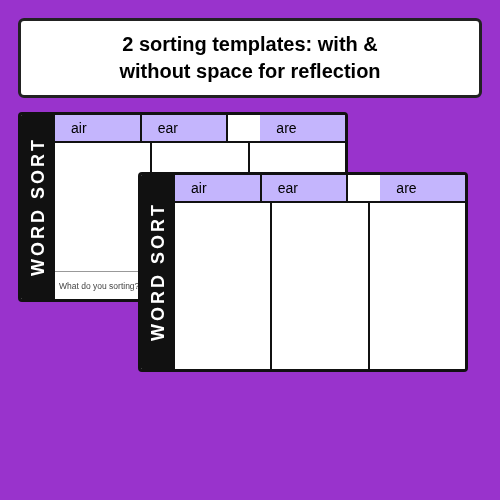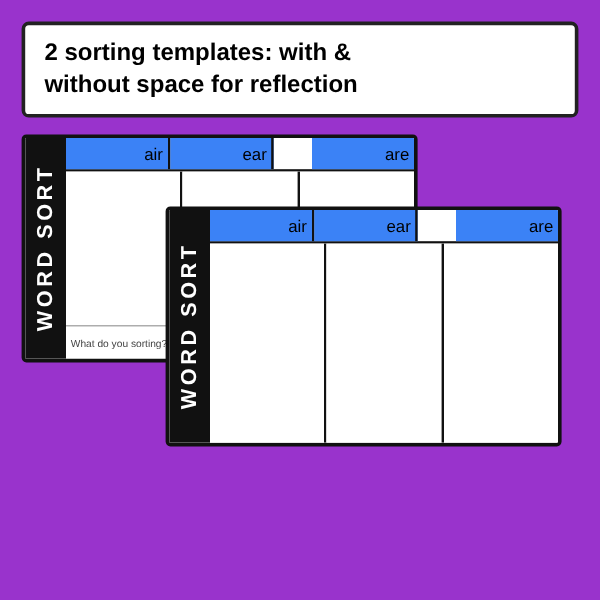--- a/index.html
+++ b/index.html
@@ -15,20 +15,21 @@
       align-items: center;
       padding: 18px 18px 12px 18px;
     }
 
     .title-box {
       background: white;
       border: 3px solid #222;
       border-radius: 6px;
       width: 100%;
       padding: 10px 16px;
+      text-align: center;
       font-size: 20px;
       font-weight: bold;
       line-height: 1.35;
       margin-bottom: 14px;
     }
 
     .cards-area {
       display: flex;
       flex-direction: column;
       align-items: flex-start;
@@ -90,26 +91,26 @@
     }
 
     .card-header {
       display: flex;
       flex-direction: row;
       border-bottom: 2px solid #111;
     }
 
     .header-cell {
       flex: 1;
-      text-align: right;
-      padding: 5px 4px;
+      text-align: left;
+      padding: 5px 16px;
       font-size: 14px;
       font-weight: normal;
       border-right: 2px solid #111;
-      background: #3b82f6;
+      background: #c4b5fd;
     }
 
     .header-cell:last-child {
       border-right: none;
       margin-left: 32px;
     }
 
     .card-body {
       display: flex;
       flex-direction: row;

